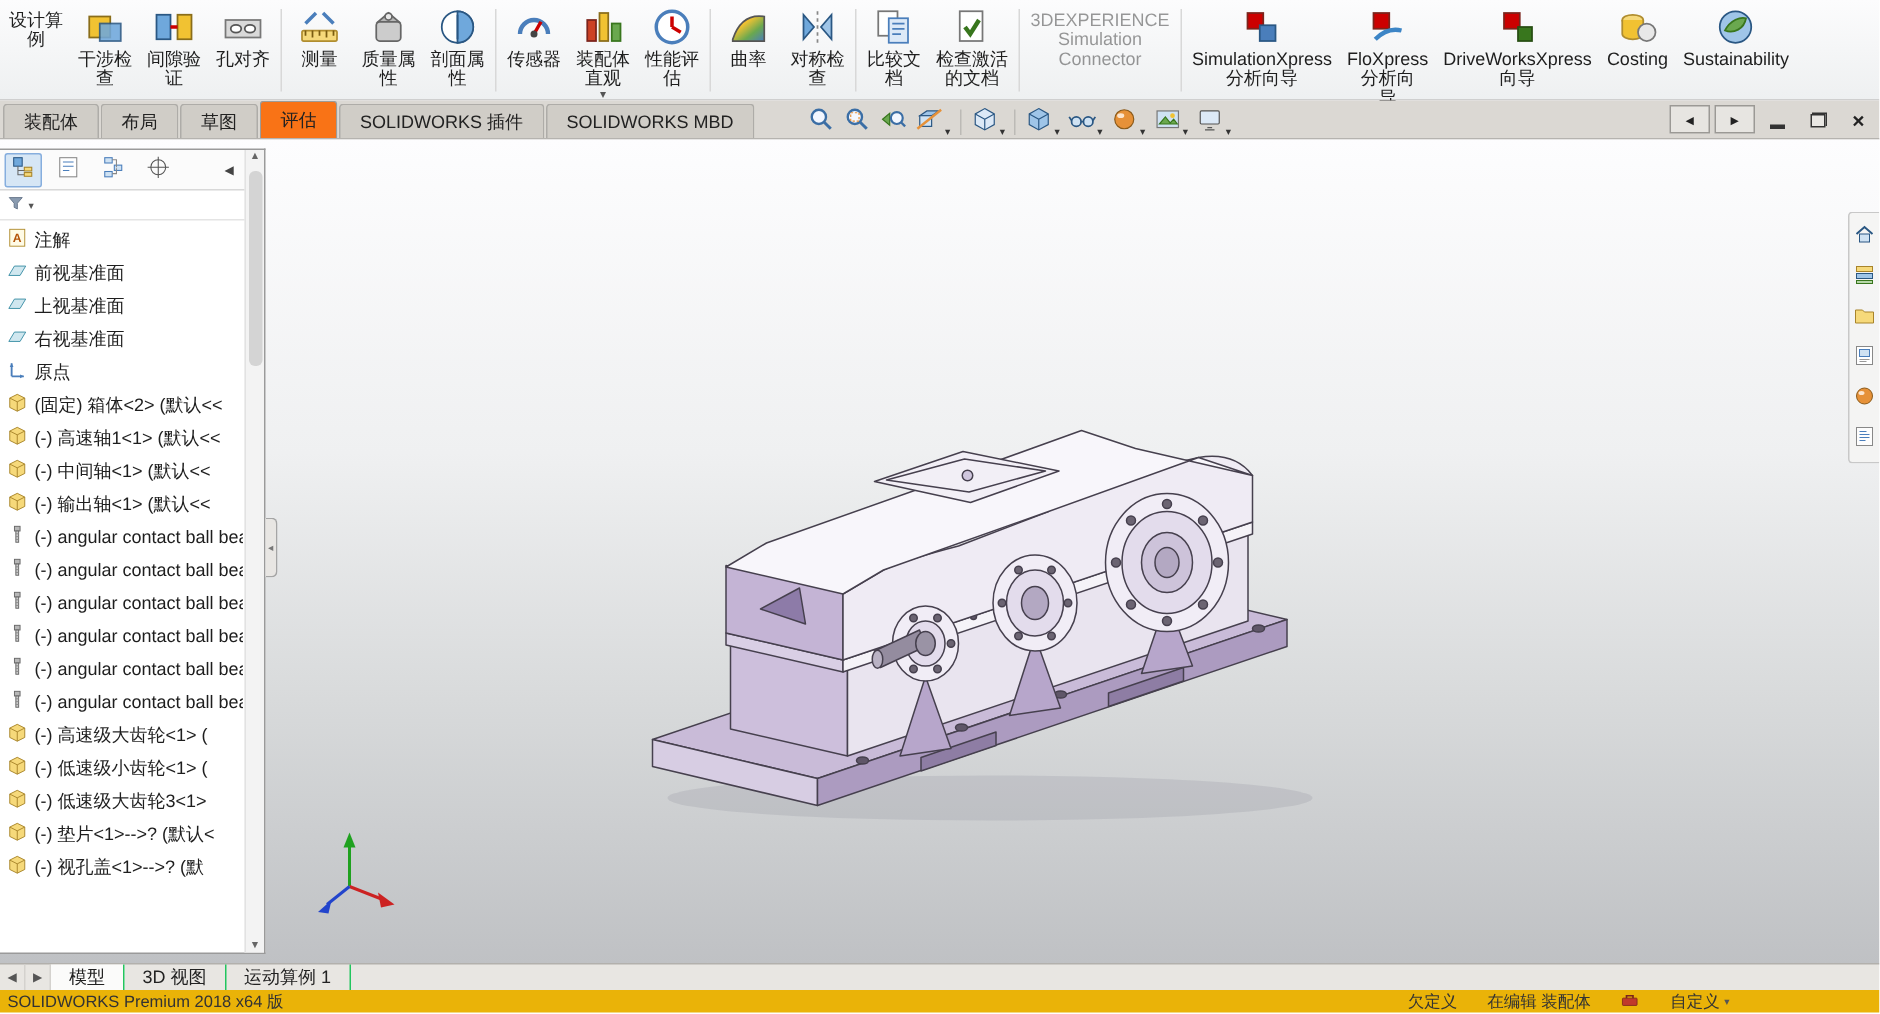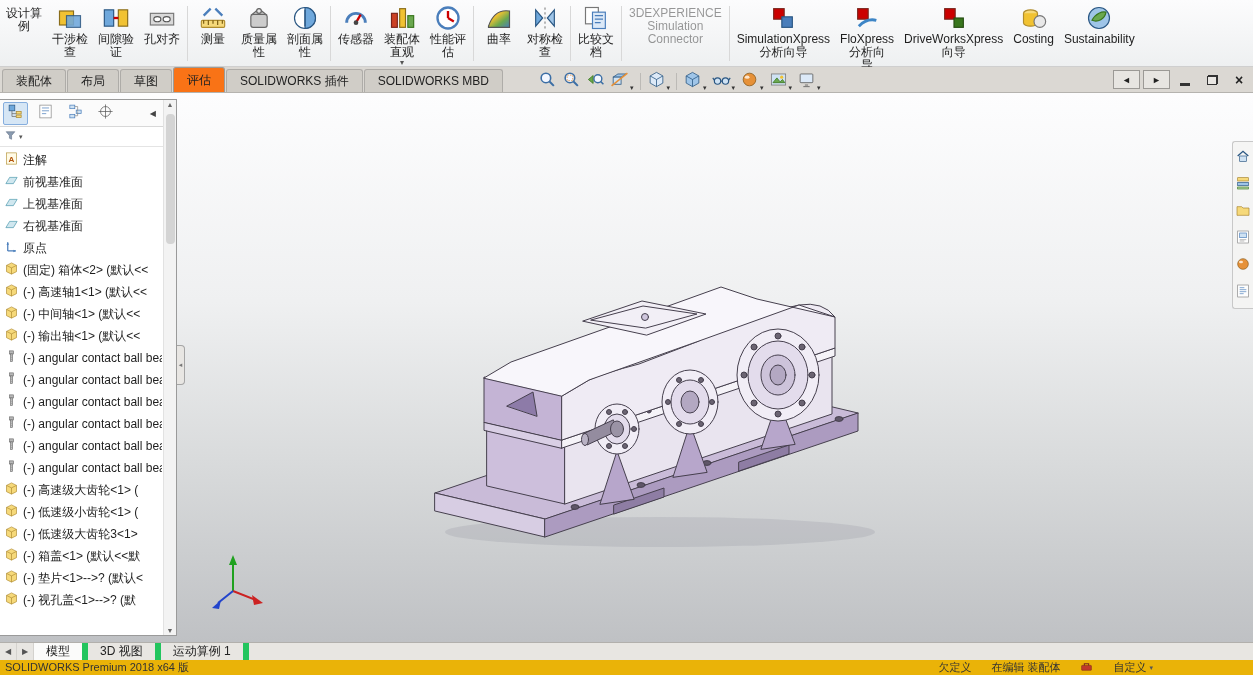--- a/index.html
+++ b/index.html
@@ -58,21 +58,21 @@
 #tree-thumb{position:absolute;left:2px;top:14px;width:9px;height:130px;background:#d4d4d4;border-radius:4px}
 #panel-splitter{position:absolute;left:177px;top:252px;width:8px;height:40px;background:#e8e6e3;border:1px solid #a5a5a5;border-left:none;border-radius:0 4px 4px 0;z-index:7;display:flex;align-items:center;justify-content:center;font-size:7px;color:#777}
 
 
 #taskpane{position:absolute;right:0;top:48px;width:21px;z-index:4;background:#f4f4f3e6;border:1px solid #c8c8c8;border-right:none;border-radius:3px 0 0 3px;display:flex;flex-direction:column;align-items:center;gap:8px;padding:6px 0}
 #taskpane svg{width:16px;height:16px}
 
 
 #bottomtabs{height:18px;background:#e8e6e2;border-top:1px solid #b2b0ac;display:flex;align-items:stretch;font-size:12px}
 .bnav{width:17px;display:flex;align-items:center;justify-content:center;color:#555;font-size:8px;border-right:1px solid #d4d2ce}
-.btab{display:flex;align-items:center;padding:0 12px;border-right:6px solid #22c55e;color:#222}
+.btab{display:flex;align-items:center;padding:0 12px;border-right:1px solid #22c55e;color:#222}
 .btab.active{background:#fbfbfa}
 
 
 #statusbar{height:15px;background:#eab308;display:flex;align-items:center;padding:0 5px;font-size:11px;color:#333}
 #status-right{margin-left:auto;display:flex;align-items:center;gap:20px;padding-right:95px}
 .stitem{display:flex;align-items:center;gap:3px}
 .stitem svg{width:13px;height:13px}
 </style>
 </head>
 <body>
@@ -179,20 +179,27 @@
         <span class="rlbl">对称检<br>查</span>
       </div>
       <div class="ribbon-sep"></div>
       <div class="ribbon-item">
         <span class="ric"><svg viewBox="0 0 24 24" xmlns="http://www.w3.org/2000/svg">
             <rect x="3" y="3" width="11" height="14" fill="#fff" stroke="#777"></rect>
             <rect x="9" y="7" width="11" height="14" fill="#dce9f7" stroke="#4a7ebb"></rect>
             <path d="M11 10h7M11 13h7M11 16h5" stroke="#4a7ebb"></path>
           </svg></span>
         <span class="rlbl">比较文<br>档</span>
+      </div>
+      <div class="ribbon-item">
+        <span class="ric"><svg viewBox="0 0 24 24" xmlns="http://www.w3.org/2000/svg">
+            <rect x="5" y="3" width="13" height="17" fill="#fff" stroke="#777"></rect>
+            <path d="M8 12l3 4 5-8" stroke="#38761d" stroke-width="2.5" fill="none"></path>
+          </svg></span>
+        <span class="rlbl">检查激活<br>的文档</span>
       </div>
       <div class="ribbon-sep"></div>
       <div class="ribbon-item disabled noicon">
         <span class="rlbl">3DEXPERIENCE<br>Simulation<br>Connector</span>
       </div>
       <div class="ribbon-sep"></div>
       <div class="ribbon-item">
         <span class="ric"><svg viewBox="0 0 24 24" xmlns="http://www.w3.org/2000/svg">
             <rect x="4" y="4" width="9" height="9" fill="#cc0000" stroke="#7b241c"></rect>
             <rect x="11" y="11" width="9" height="9" fill="#4a7ebb" stroke="#2a5783"></rect>
@@ -583,27 +590,20 @@
               <path d="M12 11v10M4 7l8 4 8-4" stroke="#a8842a" fill="none"></path>
             </svg></span>
           <span>(-) 低速级小齿轮&lt;1&gt; (</span>
         </div>
         <div class="trow">
           <span><svg viewBox="0 0 24 24" xmlns="http://www.w3.org/2000/svg">
               <path d="M12 3l8 4v10l-8 4-8-4V7z" fill="#f6d97a" stroke="#a8842a"></path>
               <path d="M12 11v10M4 7l8 4 8-4" stroke="#a8842a" fill="none"></path>
             </svg></span>
           <span>(-) 低速级大齿轮3&lt;1&gt;</span>
-        </div>
-        <div class="trow">
-          <span><svg viewBox="0 0 24 24" xmlns="http://www.w3.org/2000/svg">
-              <path d="M12 3l8 4v10l-8 4-8-4V7z" fill="#f6d97a" stroke="#a8842a"></path>
-              <path d="M12 11v10M4 7l8 4 8-4" stroke="#a8842a" fill="none"></path>
-            </svg></span>
-          <span>(-) 箱盖&lt;1&gt; (默认&lt;&lt;默</span>
         </div>
         <div class="trow">
           <span><svg viewBox="0 0 24 24" xmlns="http://www.w3.org/2000/svg">
               <path d="M12 3l8 4v10l-8 4-8-4V7z" fill="#f6d97a" stroke="#a8842a"></path>
               <path d="M12 11v10M4 7l8 4 8-4" stroke="#a8842a" fill="none"></path>
             </svg></span>
           <span>(-) 垫片&lt;1&gt;--&gt;? (默认&lt;</span>
         </div>
         <div class="trow">
           <span><svg viewBox="0 0 24 24" xmlns="http://www.w3.org/2000/svg">

